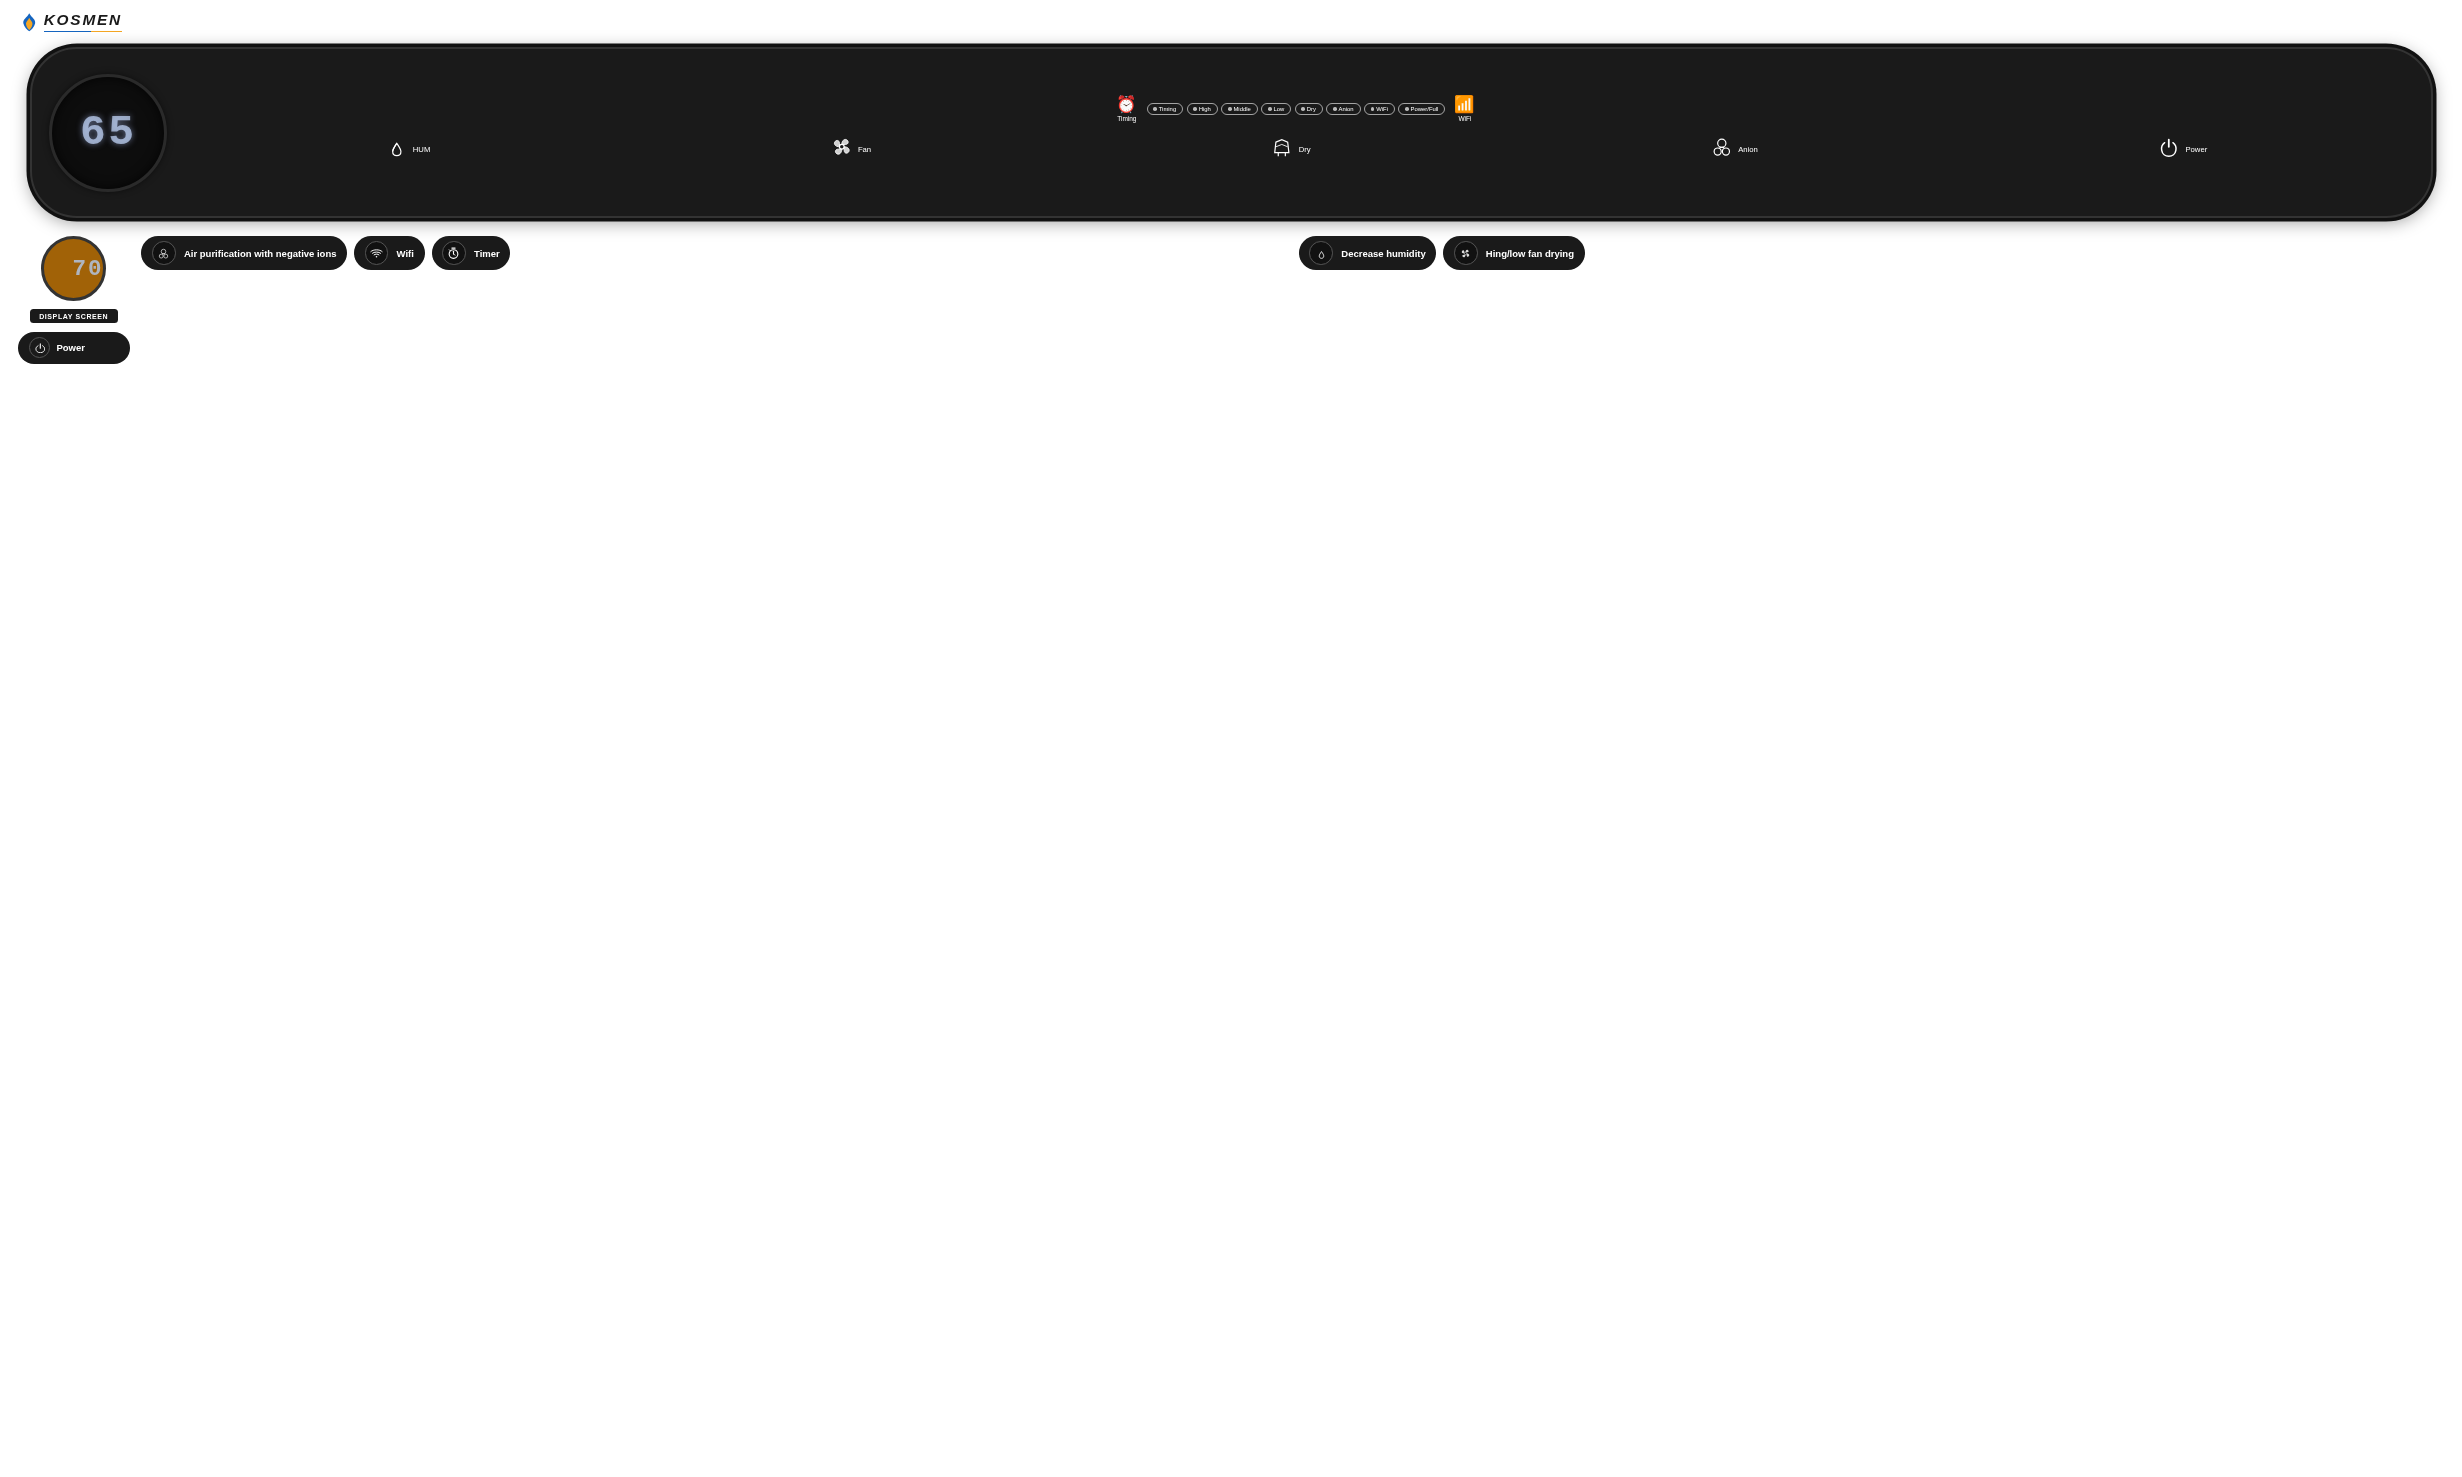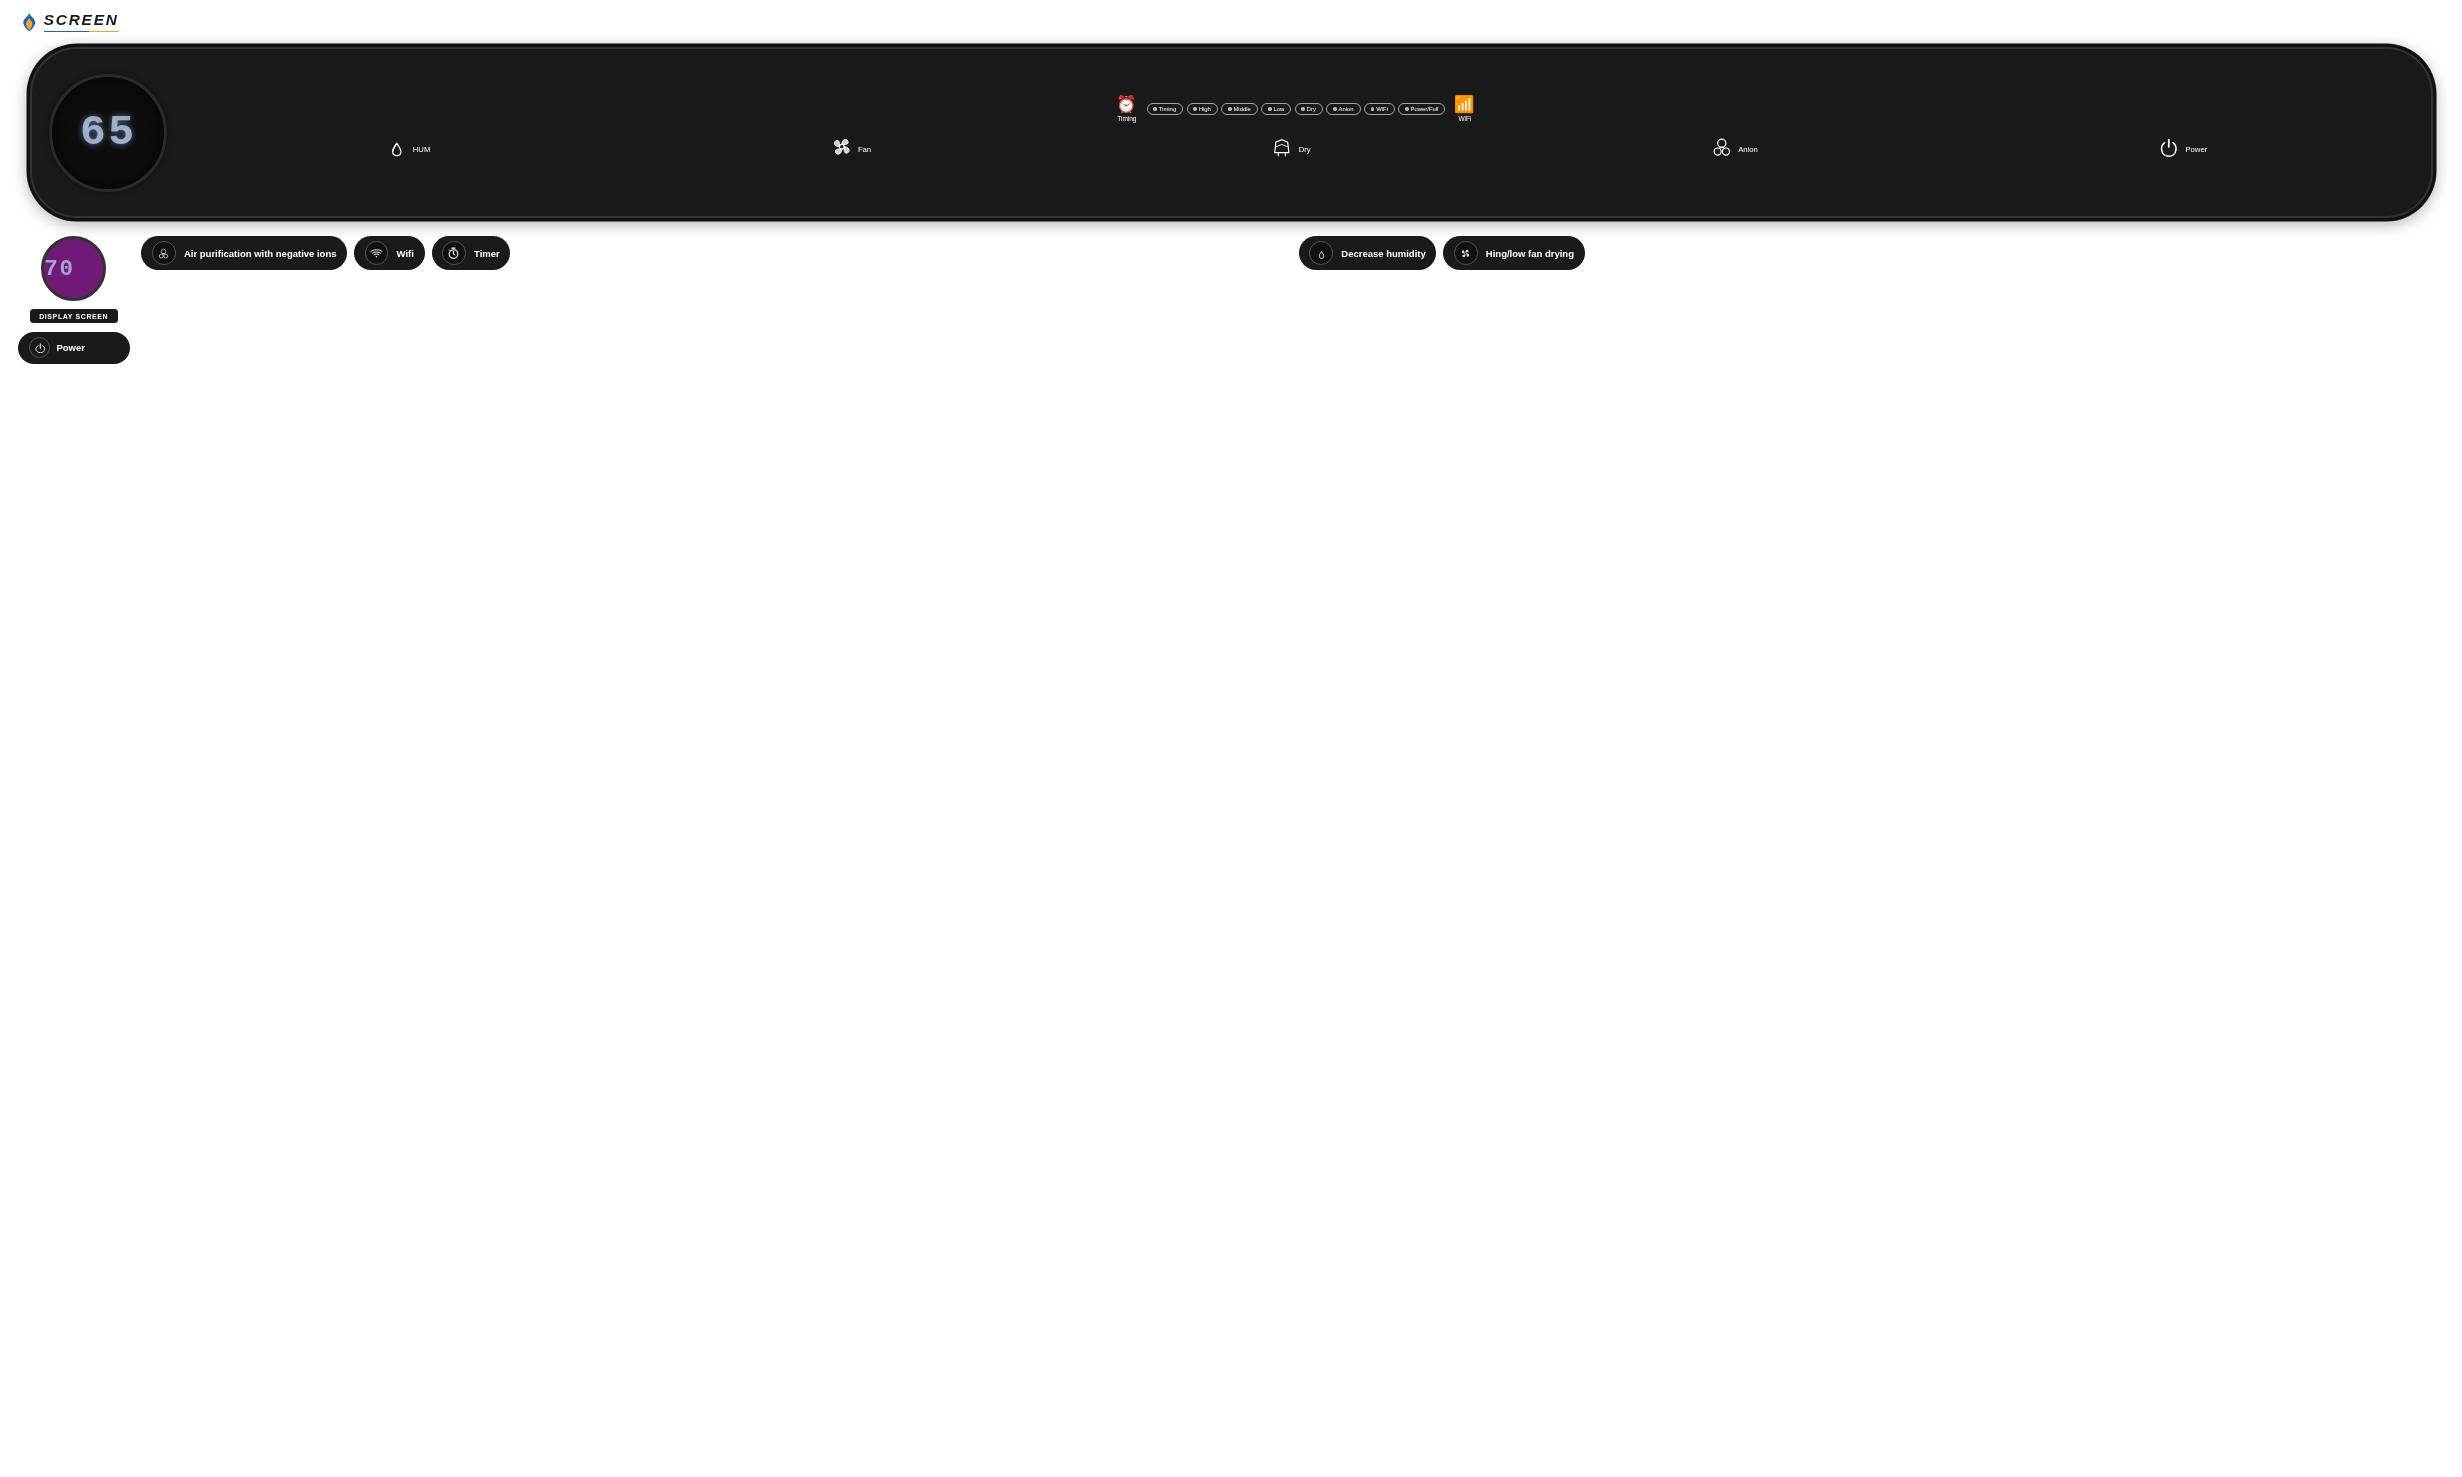--- a/index.html
+++ b/index.html
@@ -181,25 +181,25 @@
       flex-direction: column;
       align-items: center;
       gap: 8.3px;
       flex-shrink: 0;
       width: 112px;
     }
     .display-circle-sm {
       width: 65px;
       height: 65px;
       border-radius: 50%;
-      background: #701a75;
+      background: #a16207;
       border: 3px solid #333;
       display: flex;
       align-items: center;
-      justify-content: flex-start;
+      justify-content: flex-end;
     }
     .display-number-sm {
       font-size: 22.5px;
       font-weight: bold;
       color: rgba(180,210,255,0.75);
       font-family: 'Courier New', monospace;
       letter-spacing: 1.8px;
     }
     .display-label {
       background: #1a1a1a;
@@ -273,21 +273,21 @@
 </head>
 <body>
 
 <div class="logo-area">
   <svg class="logo-icon" viewBox="0 0 50 50" xmlns="http://www.w3.org/2000/svg">
 
     <path d="M25 5 C20 15, 10 18, 12 28 C14 36, 20 42, 25 45 C30 42, 36 36, 38 28 C40 18, 30 15, 25 5Z" fill="#1565c0"></path>
     <path d="M25 15 C22 22, 17 24, 18 30 C19 36, 22 40, 25 42 C28 40, 31 36, 32 30 C33 24, 28 22, 25 15Z" fill="#f5a623"></path>
   </svg>
   <div>
-    <div class="logo-text">SCREEN</div>
+    <div class="logo-text">KOSMEN</div>
     <div class="logo-underline"></div>
   </div>
 </div>
 
 <div class="device-panel">
 
   <div class="display-circle">
     <span class="display-number">65</span>
   </div>
 

